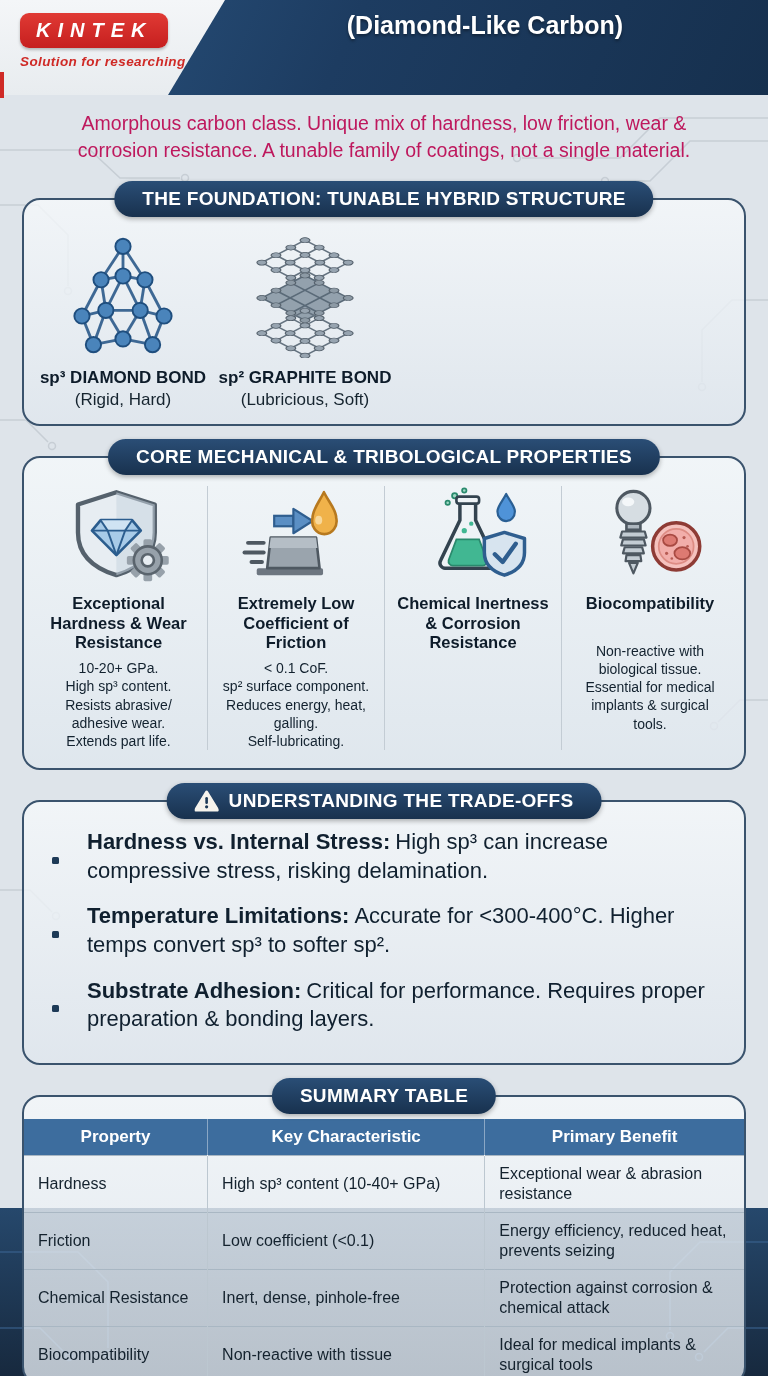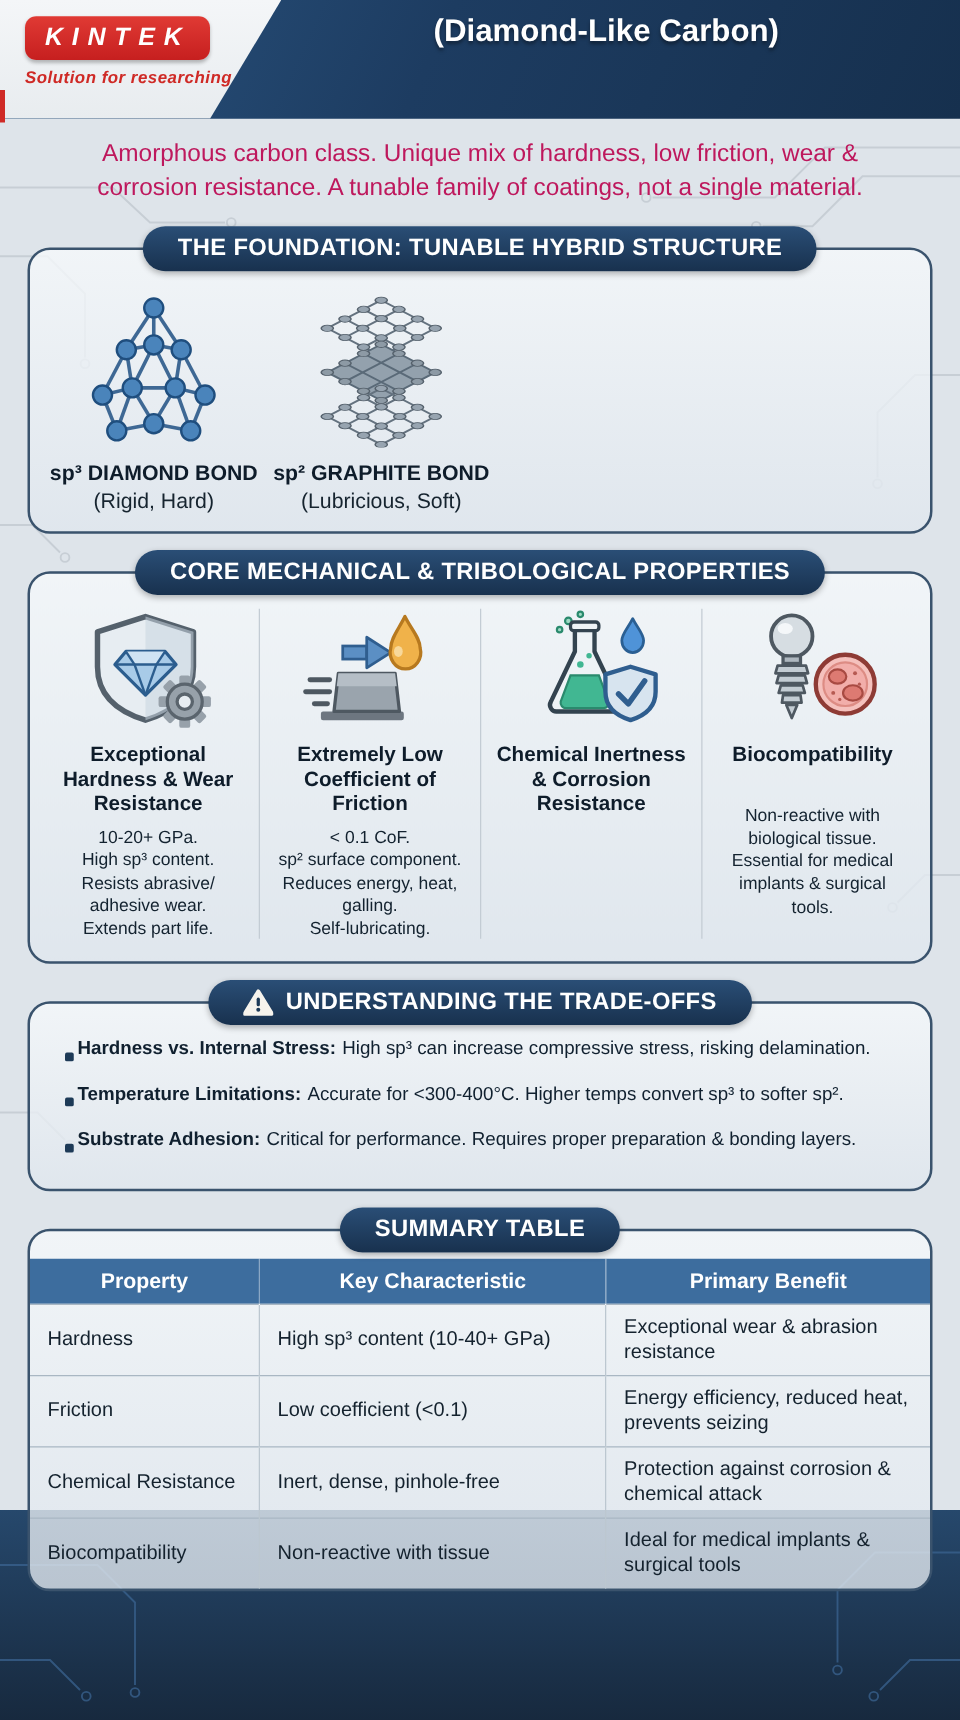--- a/index.html
+++ b/index.html
@@ -61,21 +61,21 @@
   
   .core-card{display:grid;grid-template-columns:1fr 1fr 1fr 1fr;padding:28px 6px 18px;}
   .core-col{text-align:center;padding:0 10px;}
   .core-col + .core-col{border-left:1px solid #c3ccd4;}
   .core-icon{height:98px;display:flex;align-items:center;justify-content:center;}
   .core-title{font-weight:bold;font-size:16.5px;line-height:1.2;margin-top:10px;min-height:42px;color:#0e1c2a;}
   .core-body{font-size:14px;line-height:1.3;margin-top:6px;color:#13222f;}
 
   
   .to-card{padding:26px 28px 12px;}
-  .to-row{display:flex;align-items:flex-end;gap:3px;margin-bottom:17px;font-size:15px;line-height:1.3;color:#10202f;}
+  .to-row{display:flex;align-items:center;gap:28px;margin-bottom:17px;font-size:22px;line-height:1.3;color:#10202f;}
   .to-bullet{flex:none;width:7px;height:7px;background:#1d3a57;margin-top:7px;border-radius:1.5px;}
   .to-label{font-weight:bold;margin-right:5px;}
 
   
   .sum-card{overflow:hidden;padding-top:22px;}
   table.sum{width:100%;border-collapse:collapse;}
   table.sum th{background:#3d6d9e;color:#fff;font-size:17px;font-weight:bold;padding:8px 4px;text-align:center;}
   table.sum th + th{border-left:1px solid rgba(255,255,255,.4);}
   table.sum td{font-size:16px;color:#14222e;padding:8px 12px 8px 14px;border-top:1px solid #a9b7c3;line-height:1.25;vertical-align:middle;}
   table.sum td + td{border-left:1px solid #bcc7d0;}

